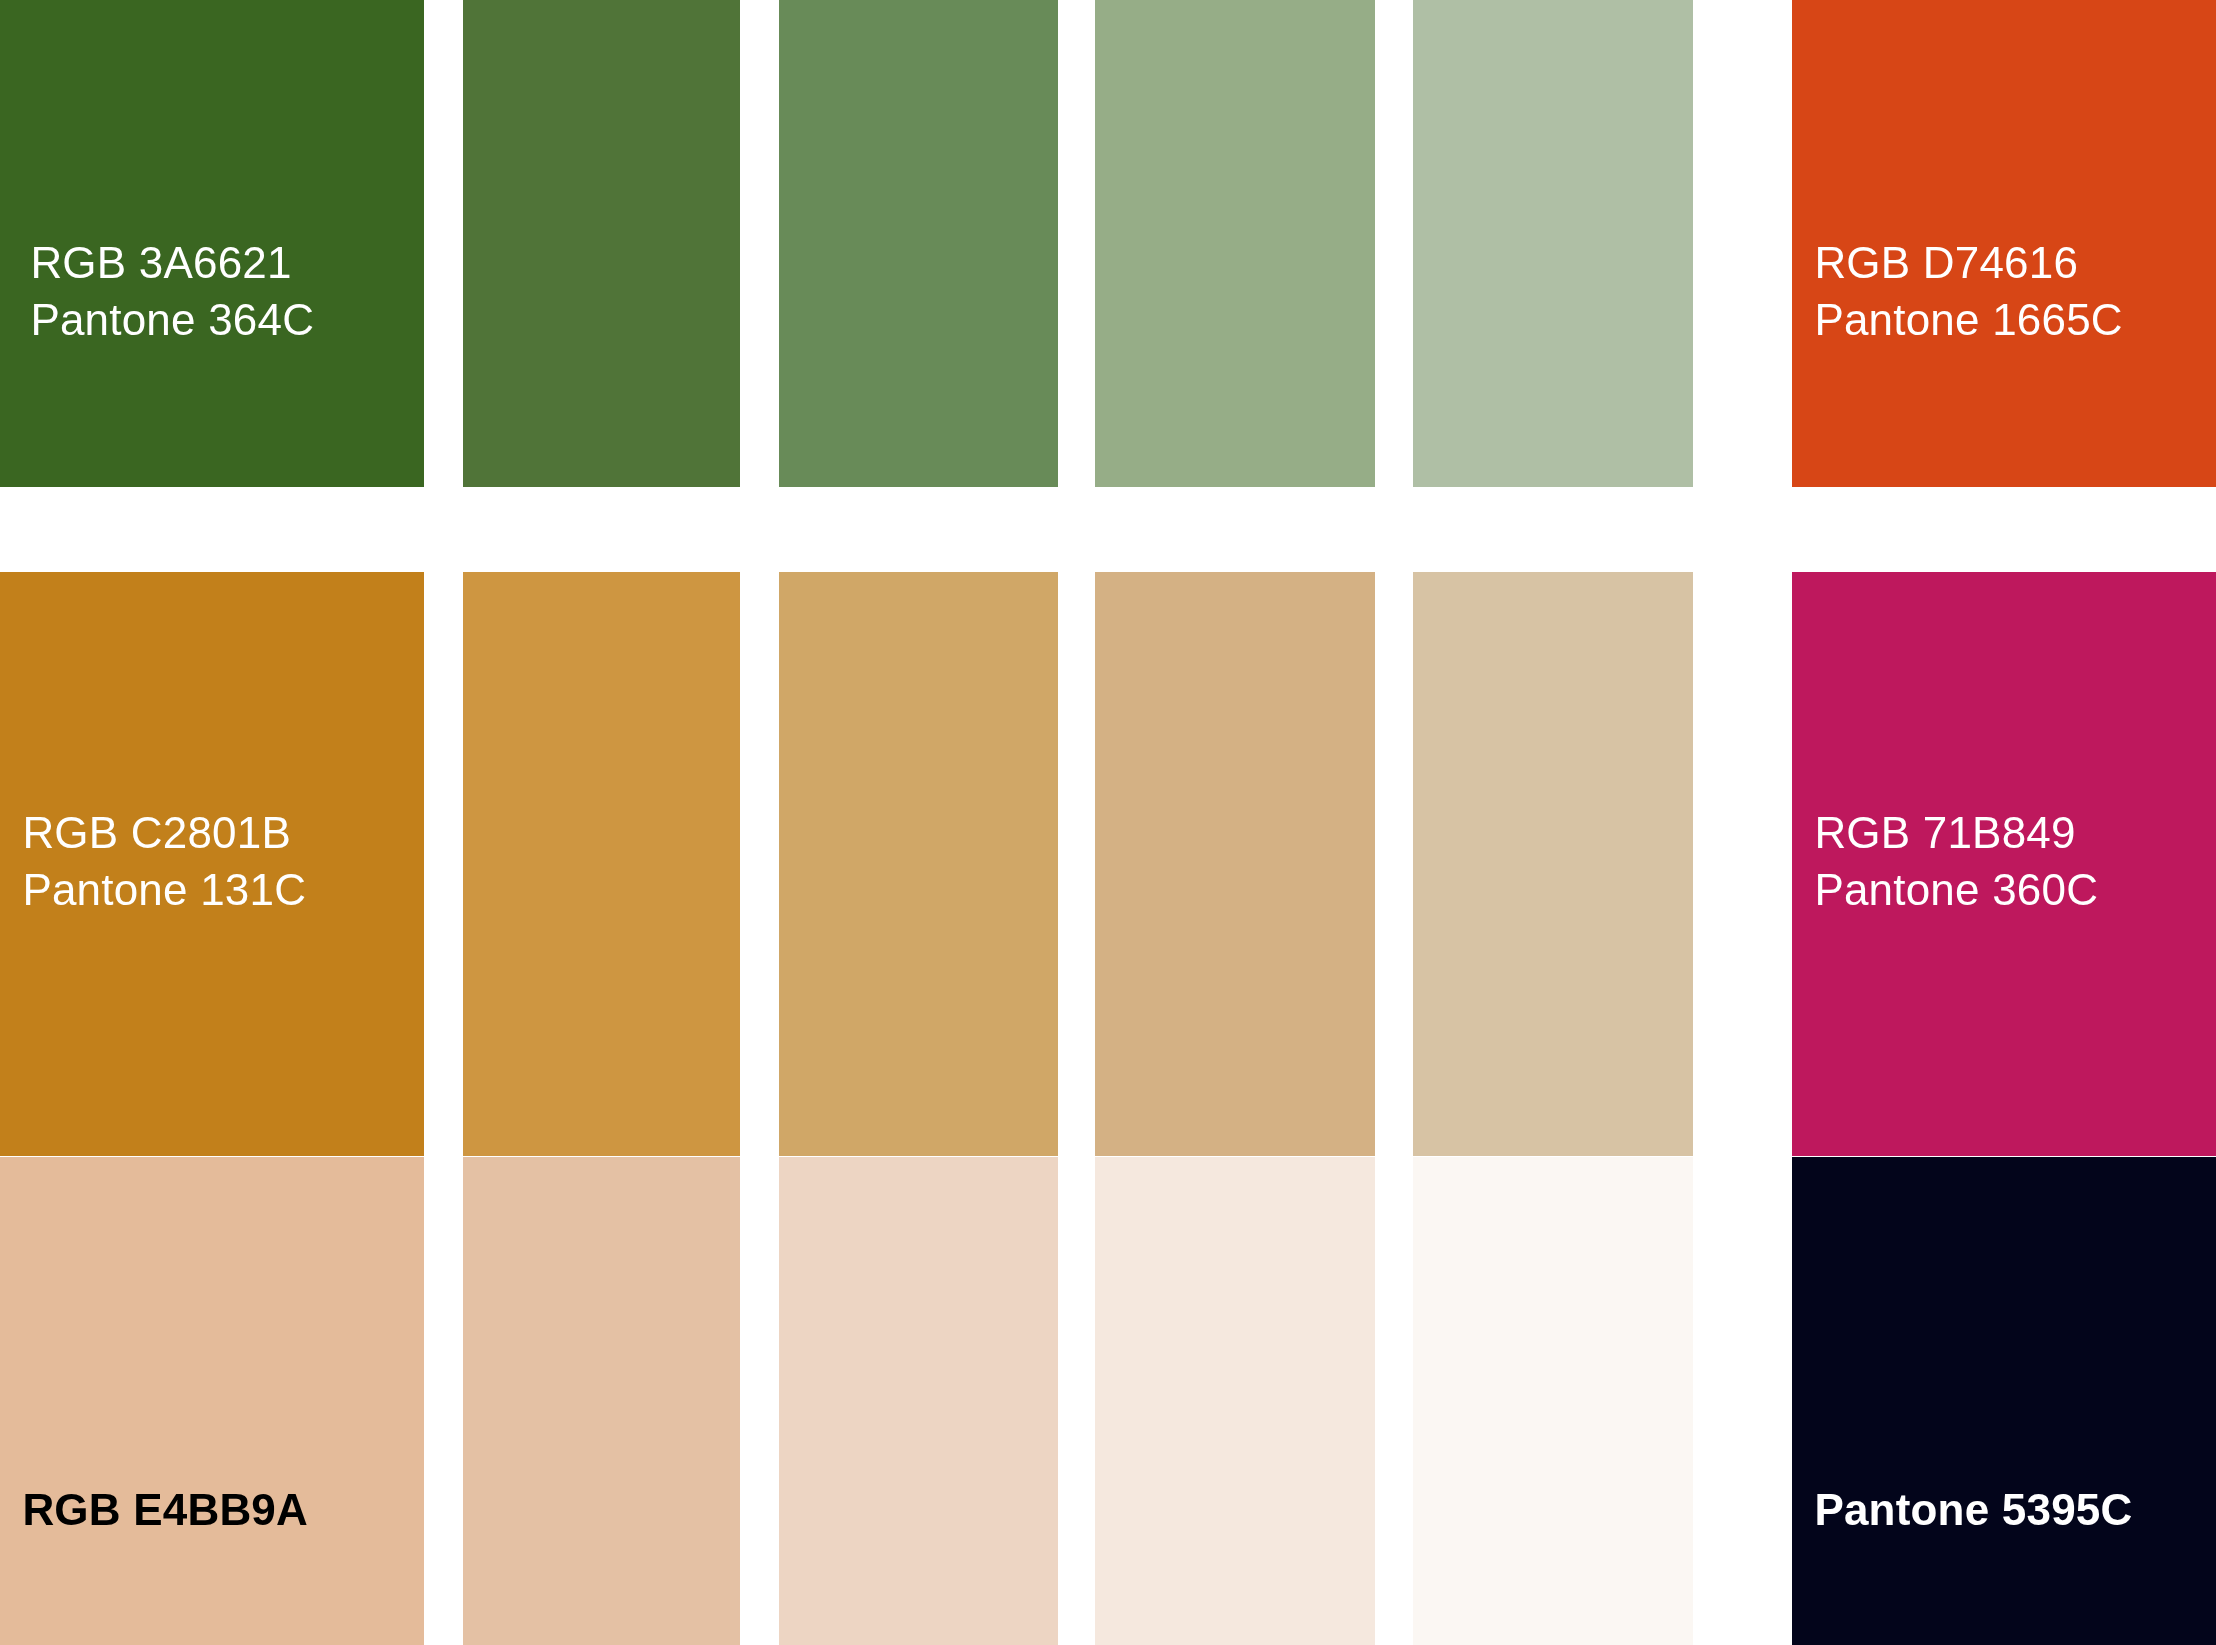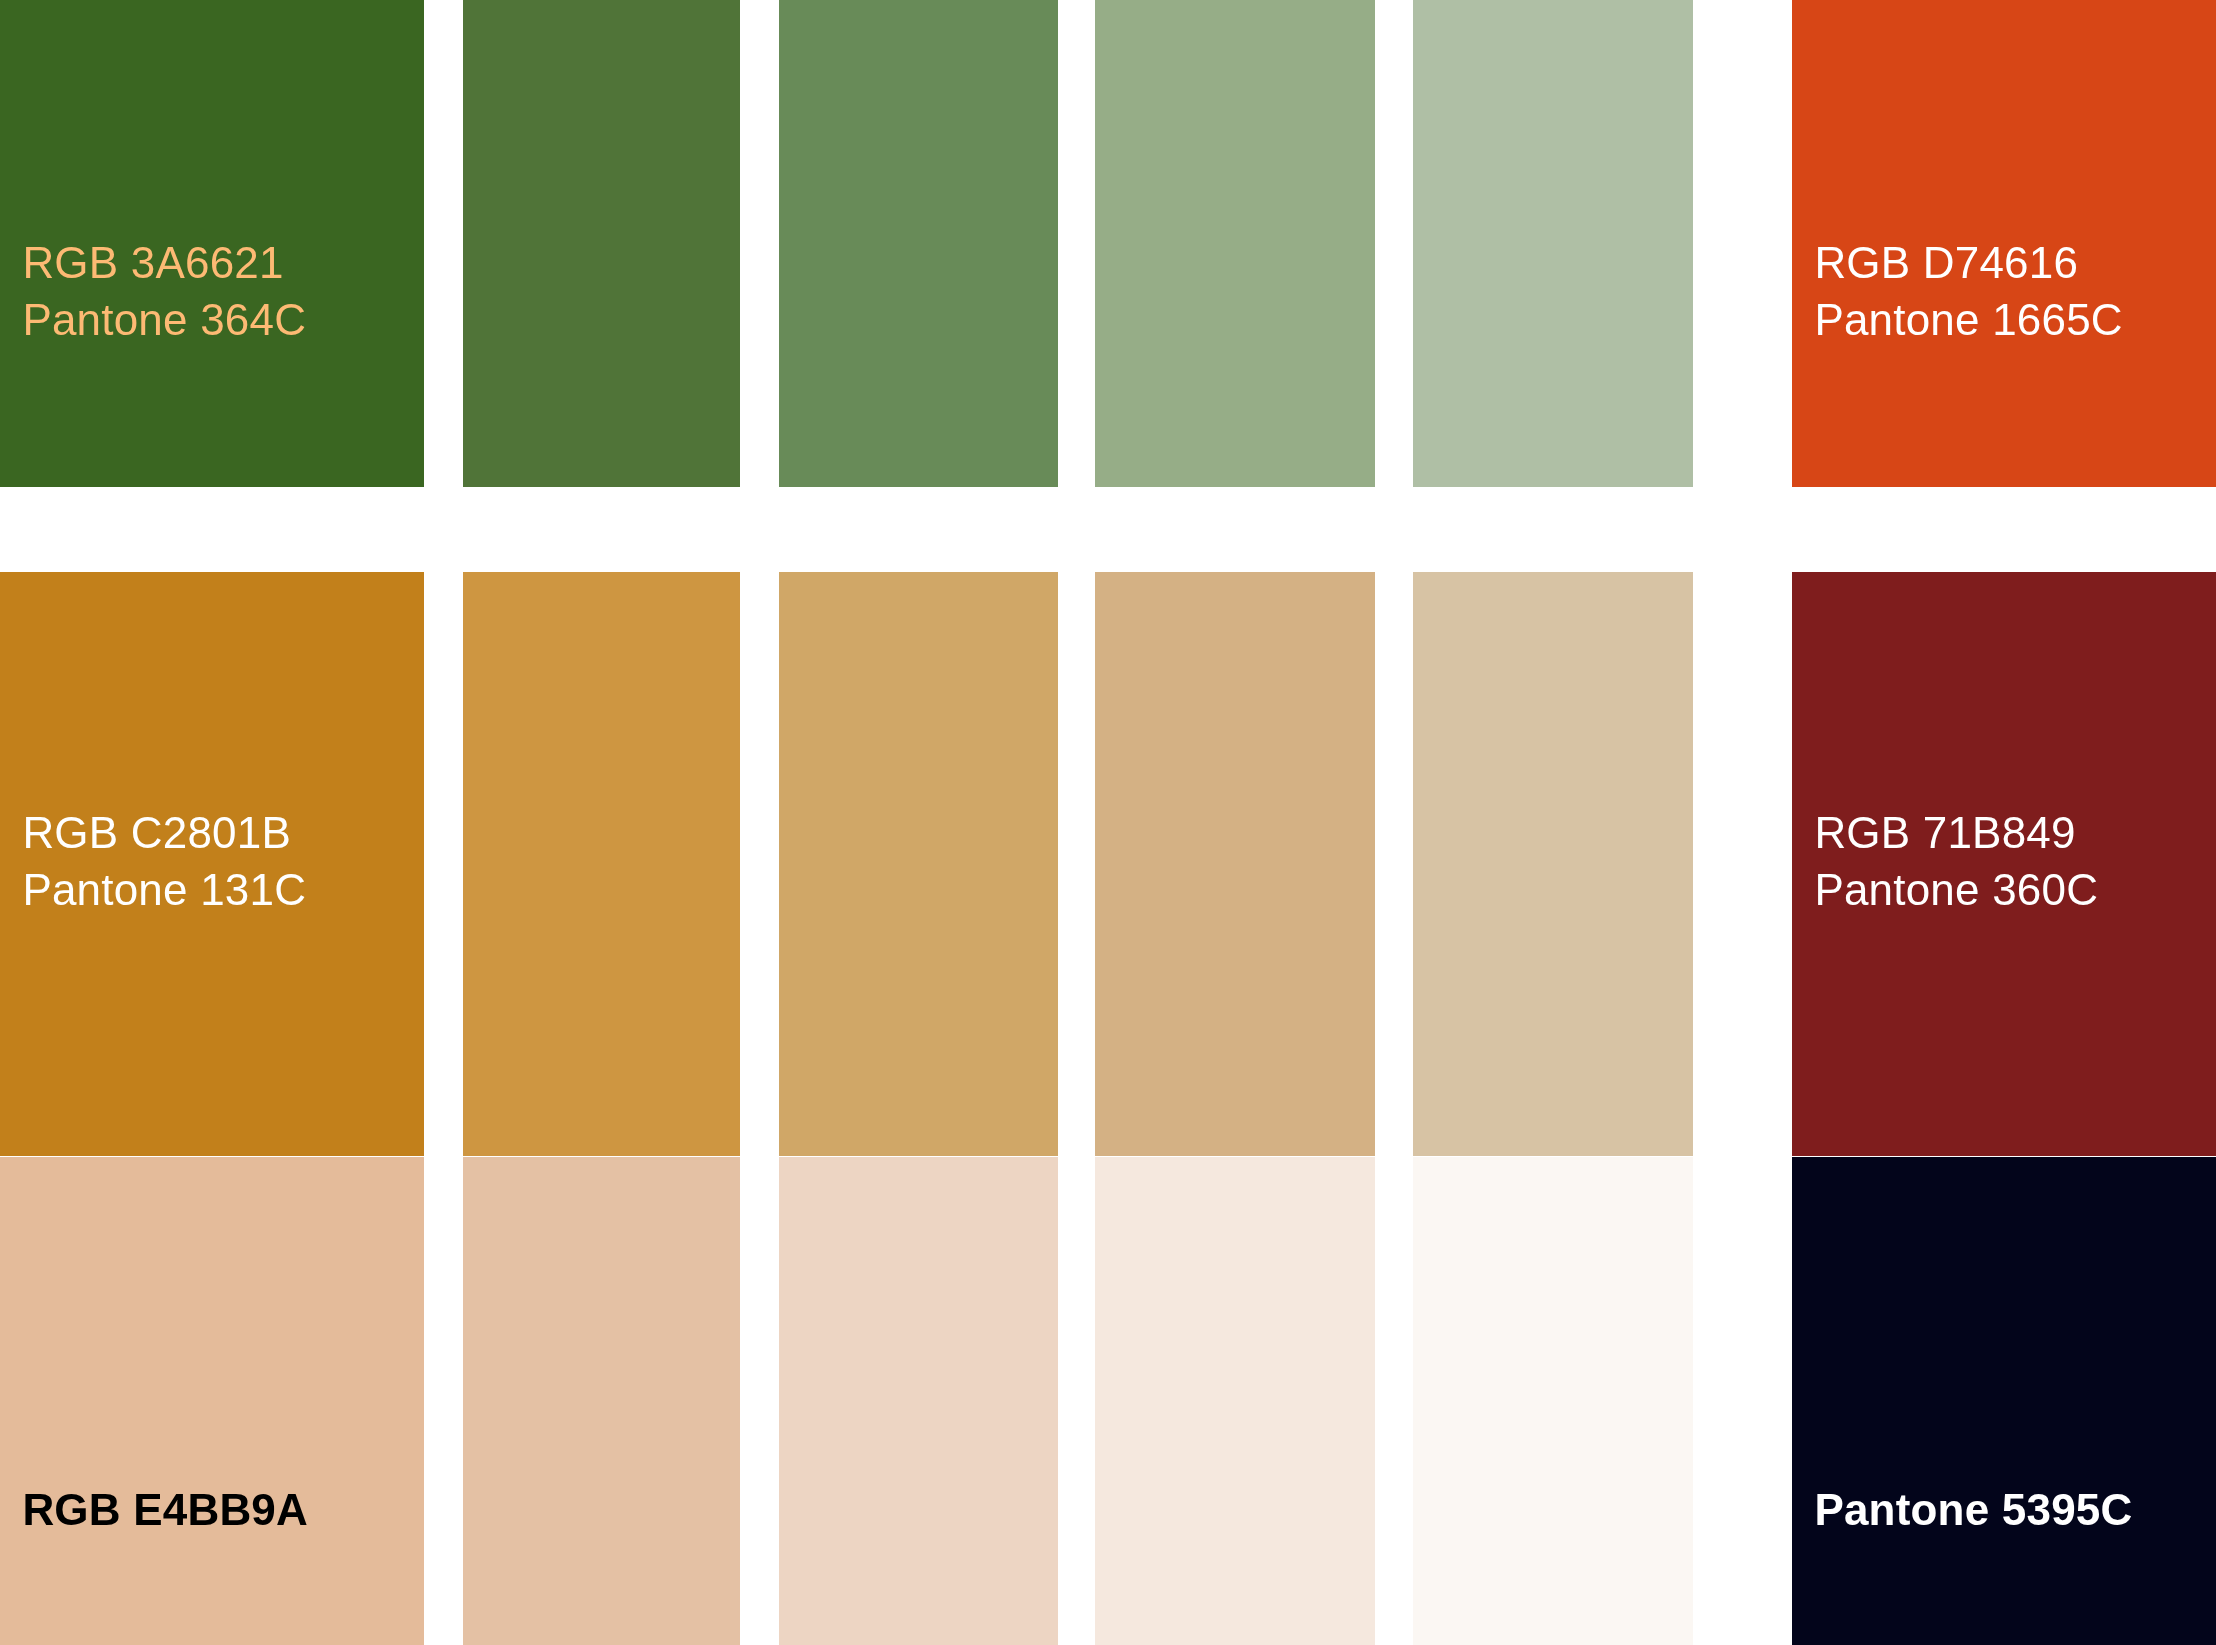--- a/index.html
+++ b/index.html
@@ -69,21 +69,21 @@
     display: block;
   }
 </style>
 </head>
 <body>
 
 <div id="palette-sheet" style="background: rgb(255, 255, 255);">
 
   <div class="palette-row" id="palette-row-0">
     <div class="swatch col-0" style="background: rgb(58, 102, 33);">
-      <div class="swatch-label" style="color: #fdba74;">
+      <div class="swatch-label" style="color: #ffffff; margin-left: 8px;">
         <span class="label-line">RGB 3A6621</span>
         <span class="label-line">Pantone 364C</span>
       </div>
     </div>
     <div class="swatch col-1" style="background: rgb(80, 116, 56);"></div>
     <div class="swatch col-2" style="background: rgb(104, 139, 88);"></div>
     <div class="swatch col-3" style="background: rgb(150, 173, 135);"></div>
     <div class="swatch col-4" style="background: rgb(175, 191, 165);"></div>
     <div class="swatch col-5" style="background: rgb(215, 70, 22);">
       <div class="swatch-label" style="color: #ffffff;">
@@ -97,21 +97,21 @@
     <div class="swatch col-0" style="background: rgb(194, 128, 27);">
       <div class="swatch-label" style="color: rgb(255, 255, 255);">
         <span class="label-line">RGB C2801B</span>
         <span class="label-line">Pantone 131C</span>
       </div>
     </div>
     <div class="swatch col-1" style="background: rgb(206, 150, 65);"></div>
     <div class="swatch col-2" style="background: rgb(208, 167, 103);"></div>
     <div class="swatch col-3" style="background: rgb(212, 177, 132);"></div>
     <div class="swatch col-4" style="background: rgb(215, 195, 164);"></div>
-    <div class="swatch col-5" style="background: #7f1d1d; padding-left: 9px;">
+    <div class="swatch col-5" style="background: #be185d; padding-left: 9px;">
       <div class="swatch-label" style="color: rgb(255, 255, 255);">
         <span class="label-line">RGB 71B849</span>
         <span class="label-line">Pantone 360C</span>
       </div>
     </div>
   </div>
 
   <div class="palette-row" id="palette-row-2">
     <div class="swatch col-0" style="background: rgb(228, 187, 154);">
       <div class="swatch-label" style="color: rgb(0, 0, 0);">

